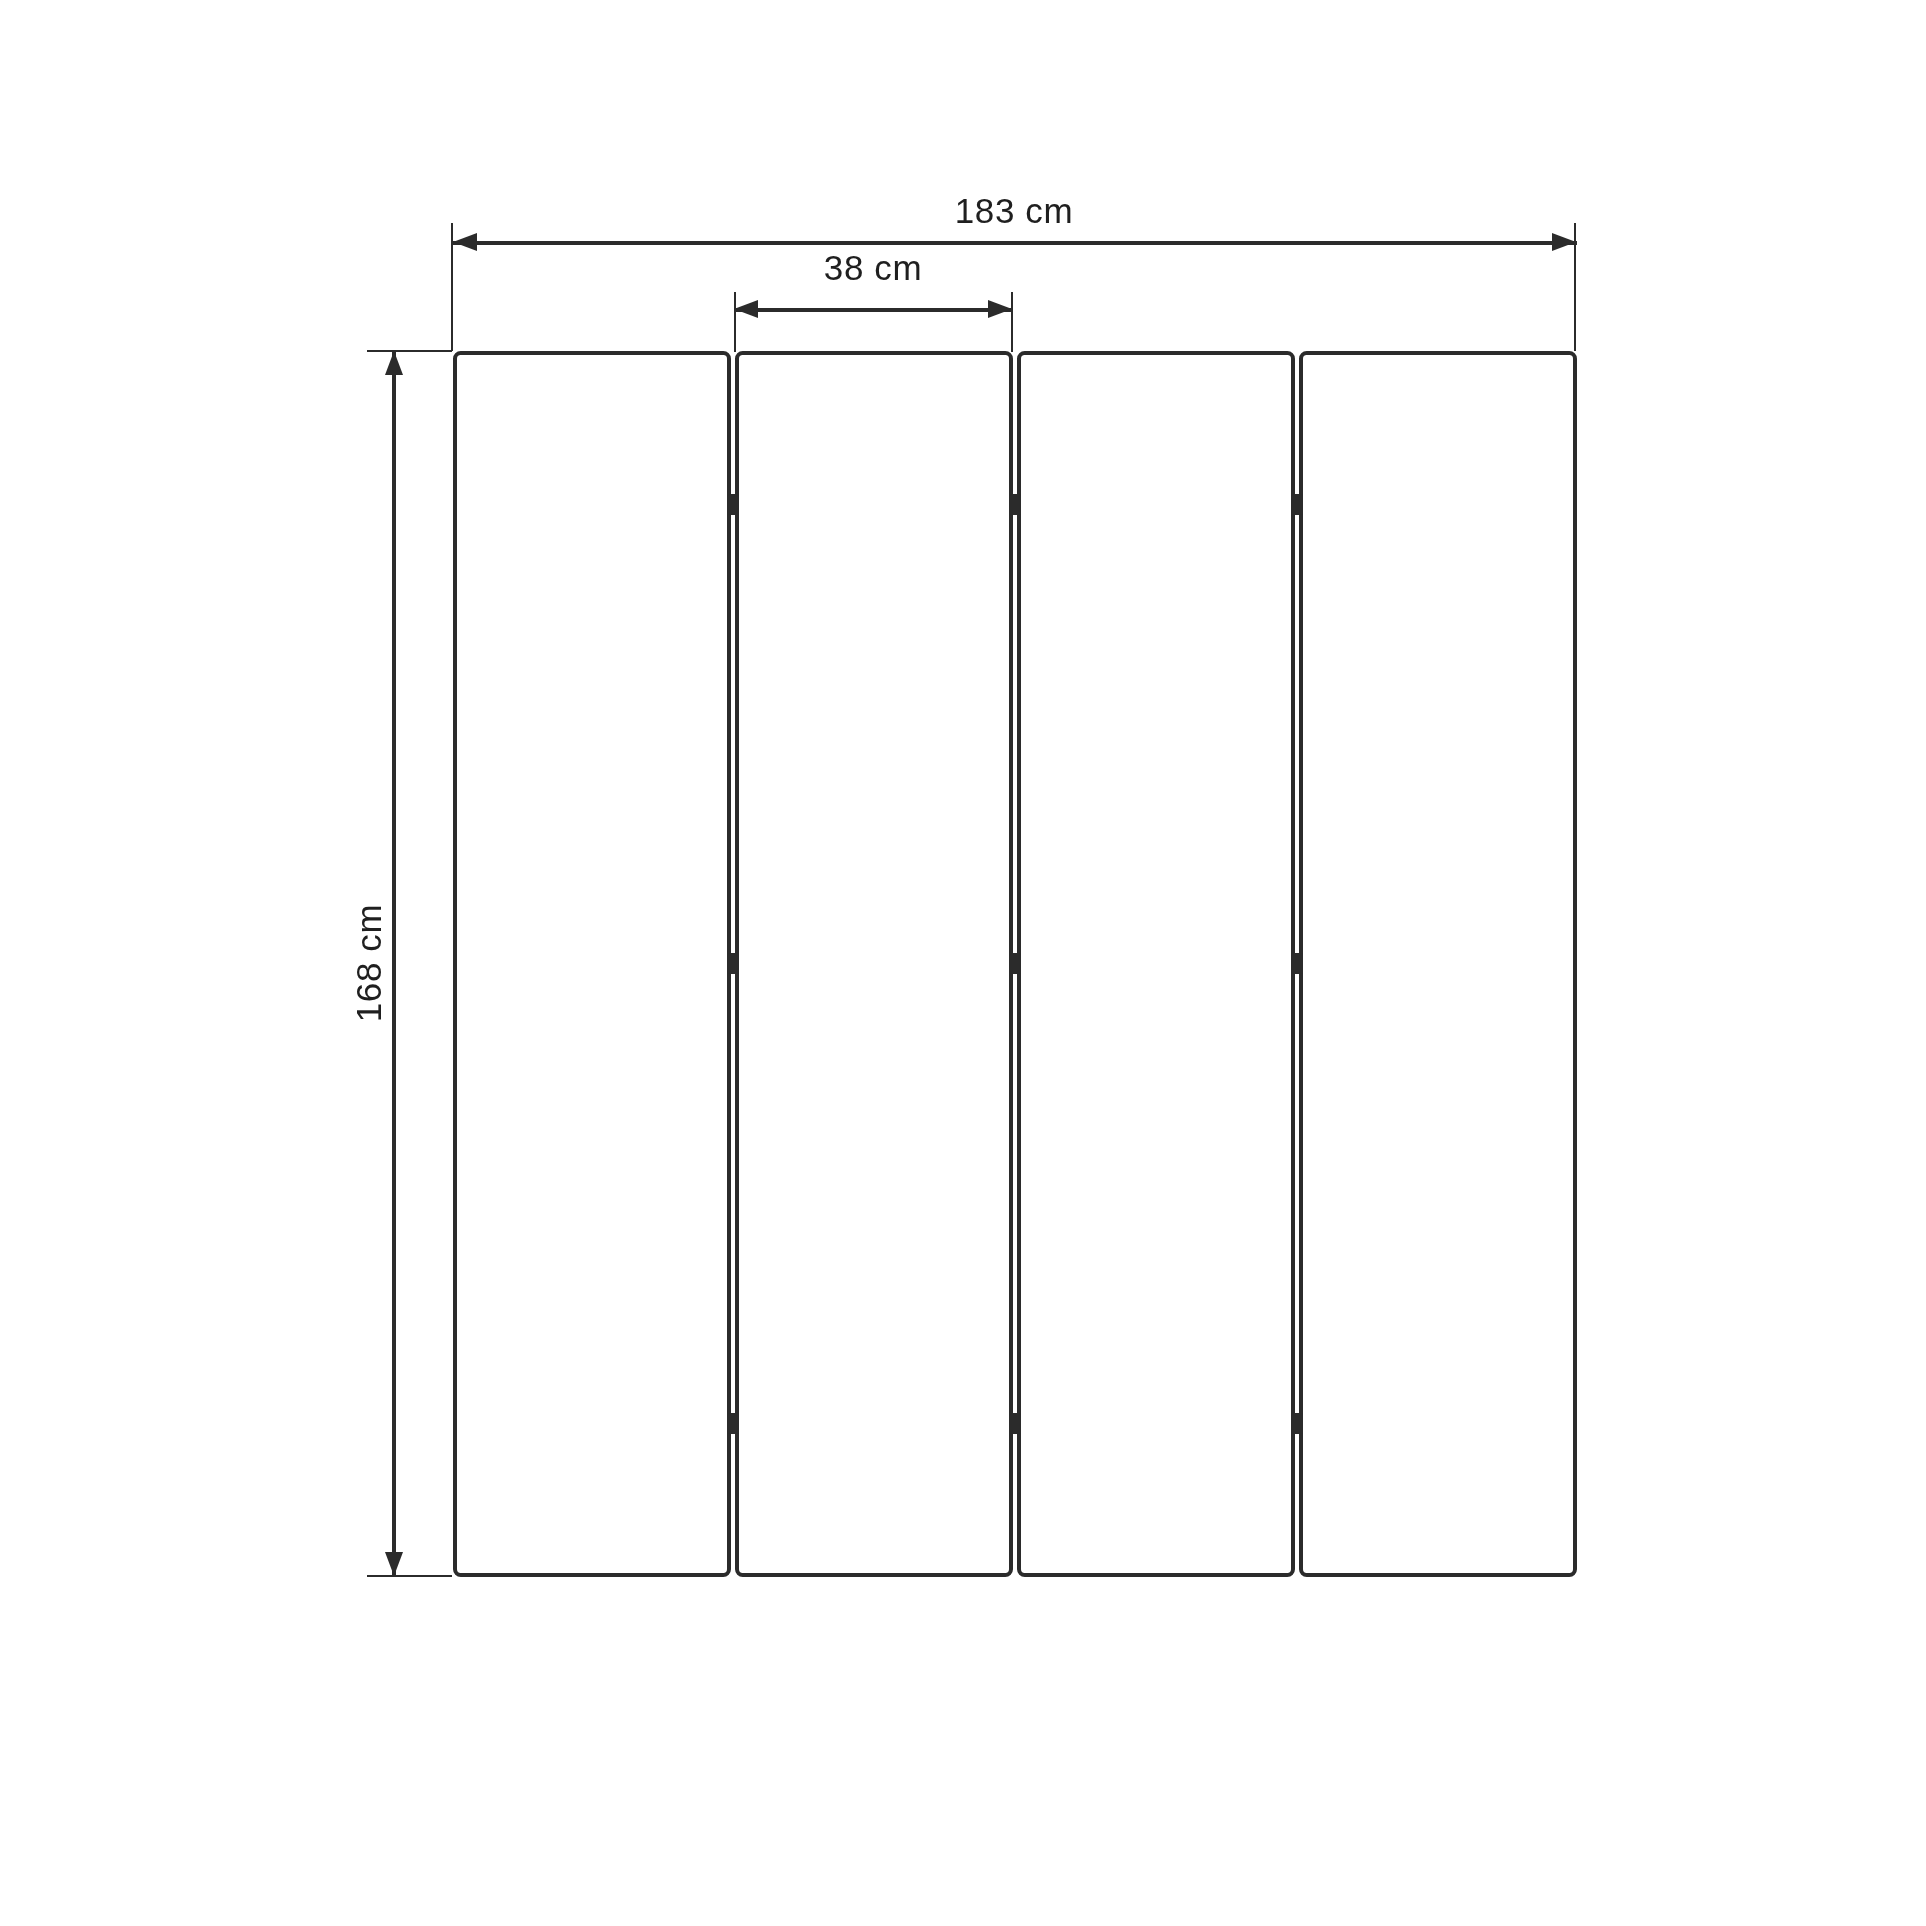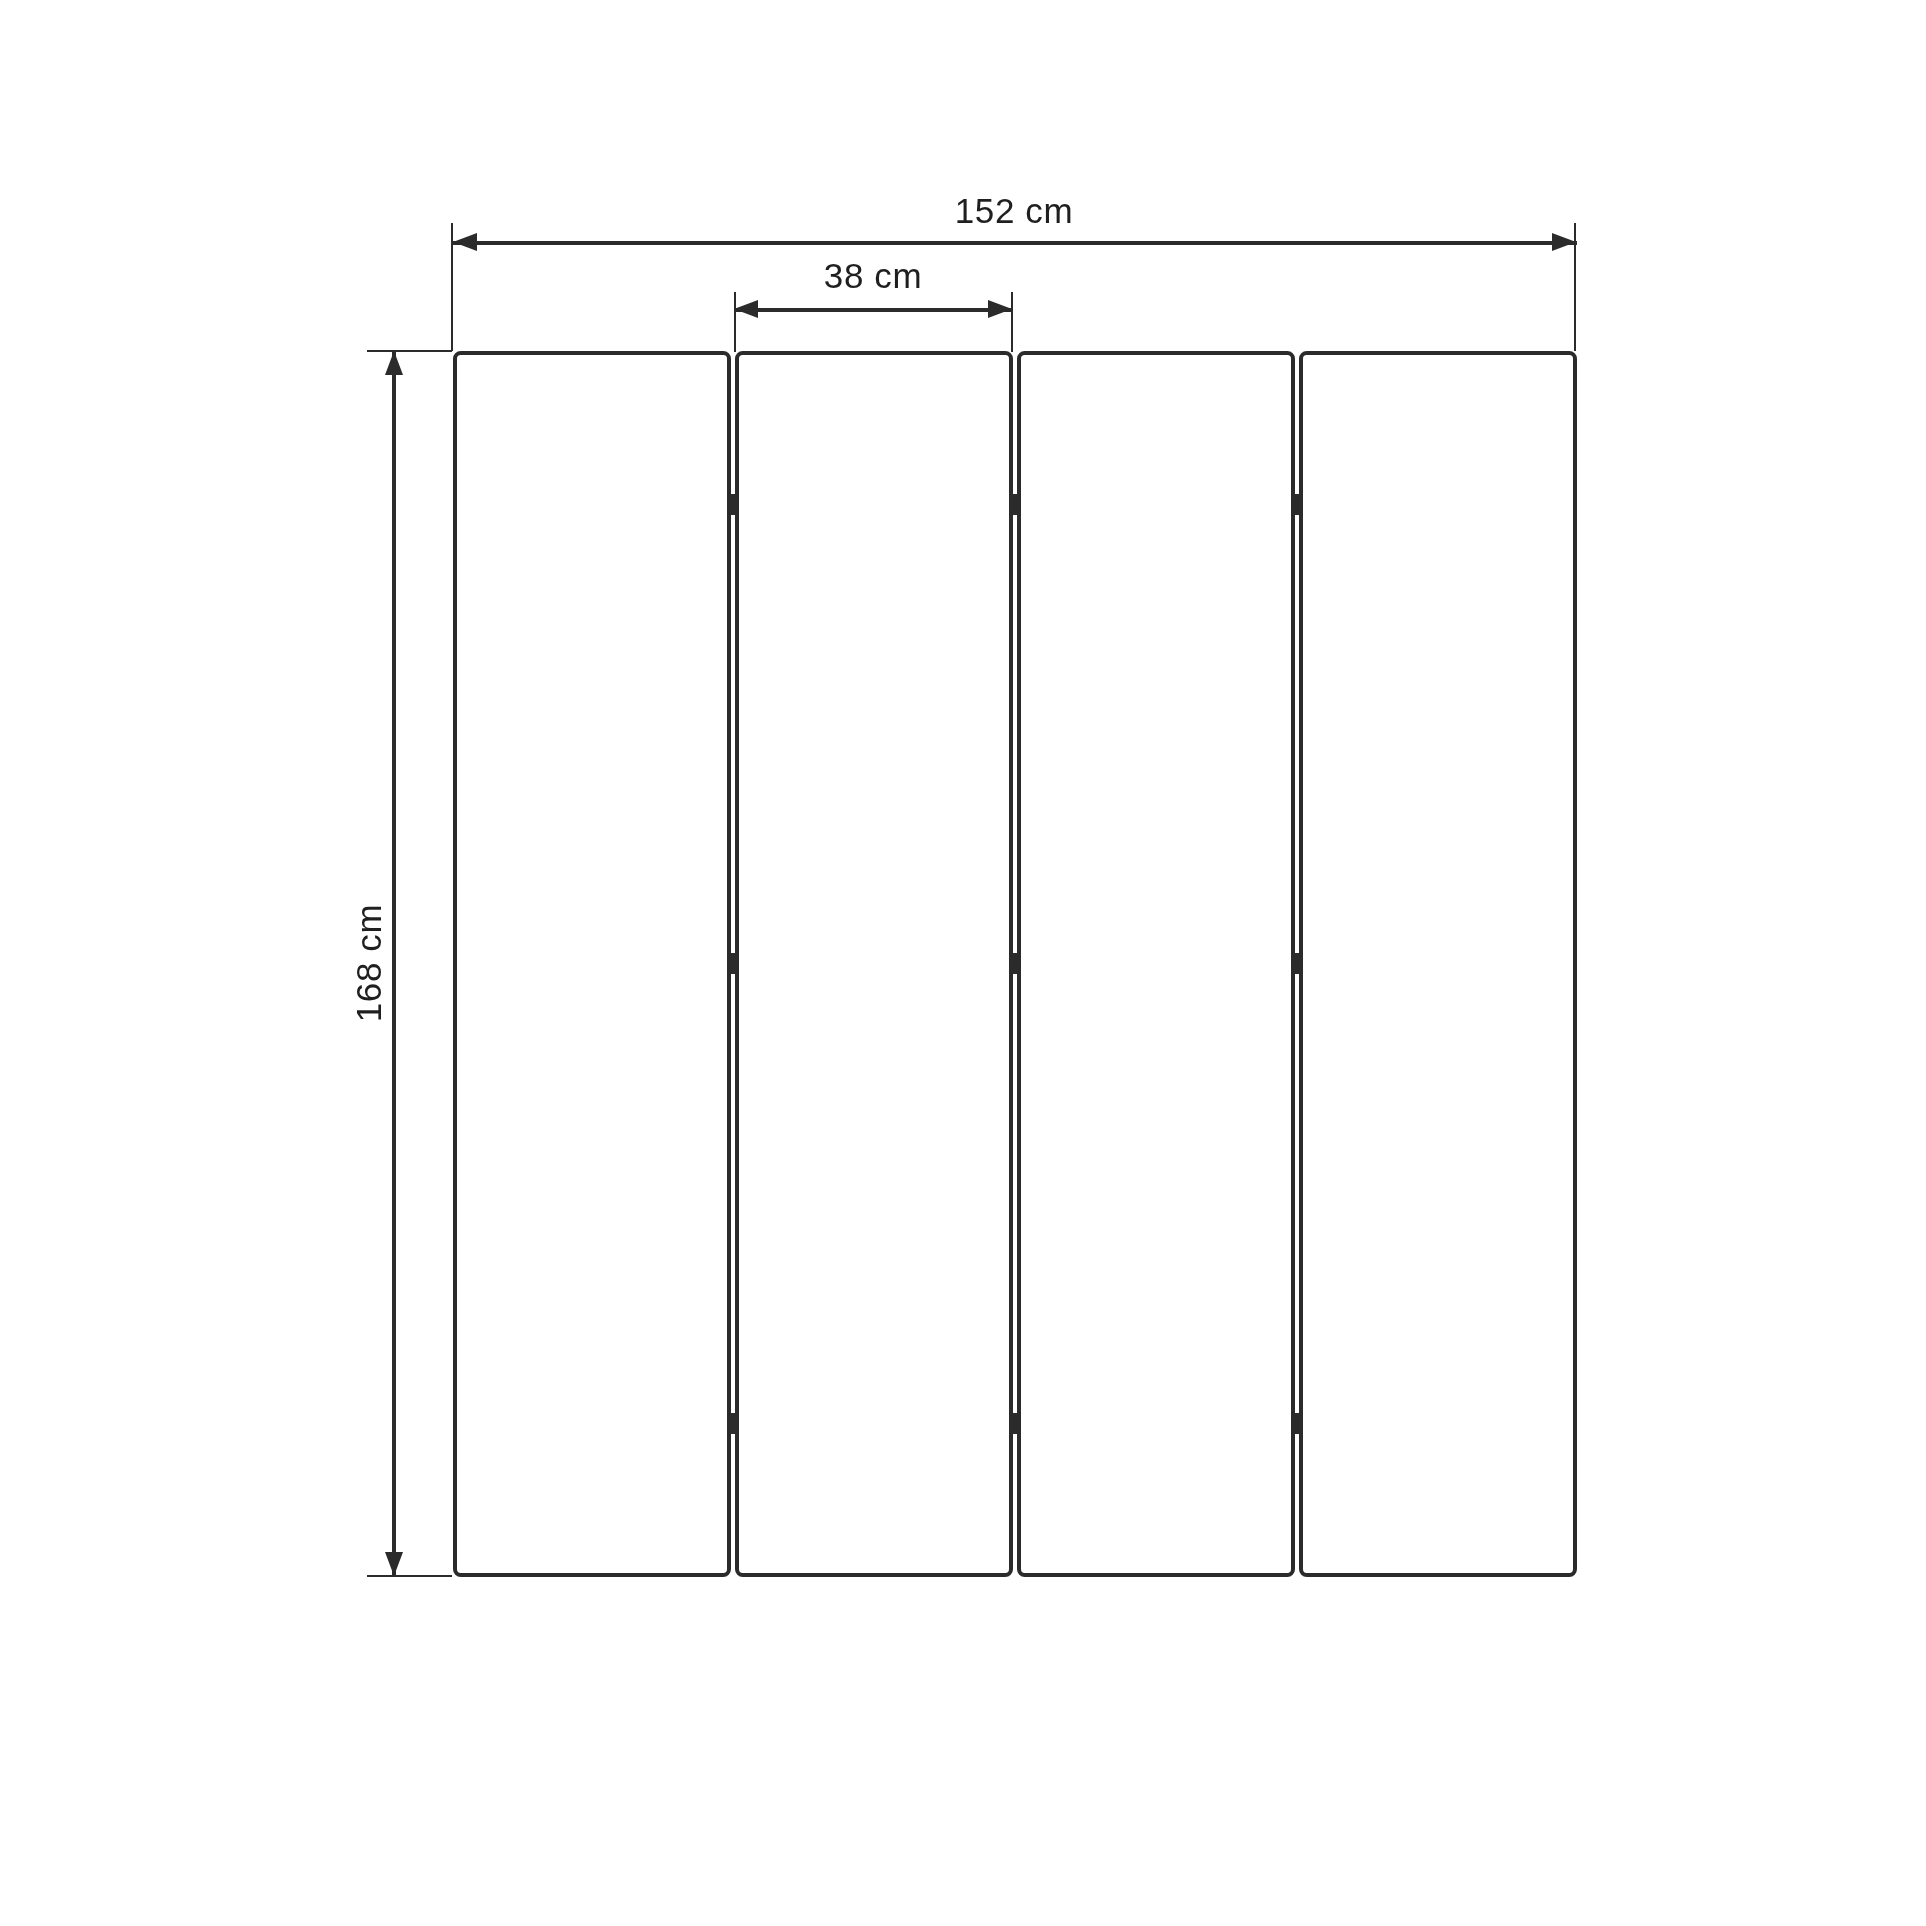--- a/index.html
+++ b/index.html
@@ -93,30 +93,30 @@
   }
   .dim-label.vertical {
     transform: translate(-50%, -50%) rotate(-90deg);
   }
 </style>
 </head>
 <body>
 
 <div class="canvas">
 
-  <div class="dim-label" style="left: 1014px; top: 211px;">152 cm</div>
+  <div class="dim-label" style="left: 1014px; top: 211px;">183 cm</div>
 
   <div class="dim-line" style="left: 453px; top: 241px; width: 1124px; height: 3.9px;"></div>
   <div class="tri left" style="left: 453px;  top: 233px;"></div>
   <div class="tri right" style="left: 1552px; top: 233px;"></div>
 
   <div class="ext-line" style="left: 451px;  top: 223px; width: 1.9px; height: 128px;"></div>
   <div class="ext-line" style="left: 1574px; top: 223px; width: 1.9px; height: 128px;"></div>
 
-  <div class="dim-label" style="left: 873px; top: 276px;">38 cm</div>
+  <div class="dim-label" style="left: 873px; top: 268px;">38 cm</div>
 
   <div class="dim-line" style="left: 734px; top: 308px; width: 278px; height: 3.9px;"></div>
   <div class="tri left" style="left: 734px; top: 300px;"></div>
   <div class="tri right" style="left: 988px; top: 300px;"></div>
 
   <div class="ext-line" style="left: 734px; top: 292px; width: 1.9px; height: 60px;"></div>
   <div class="ext-line" style="left: 1011px; top: 292px; width: 1.9px; height: 60px;"></div>
 
   <div class="dim-label vertical" style="left: 369px; top: 963px;">168 cm</div>
 

